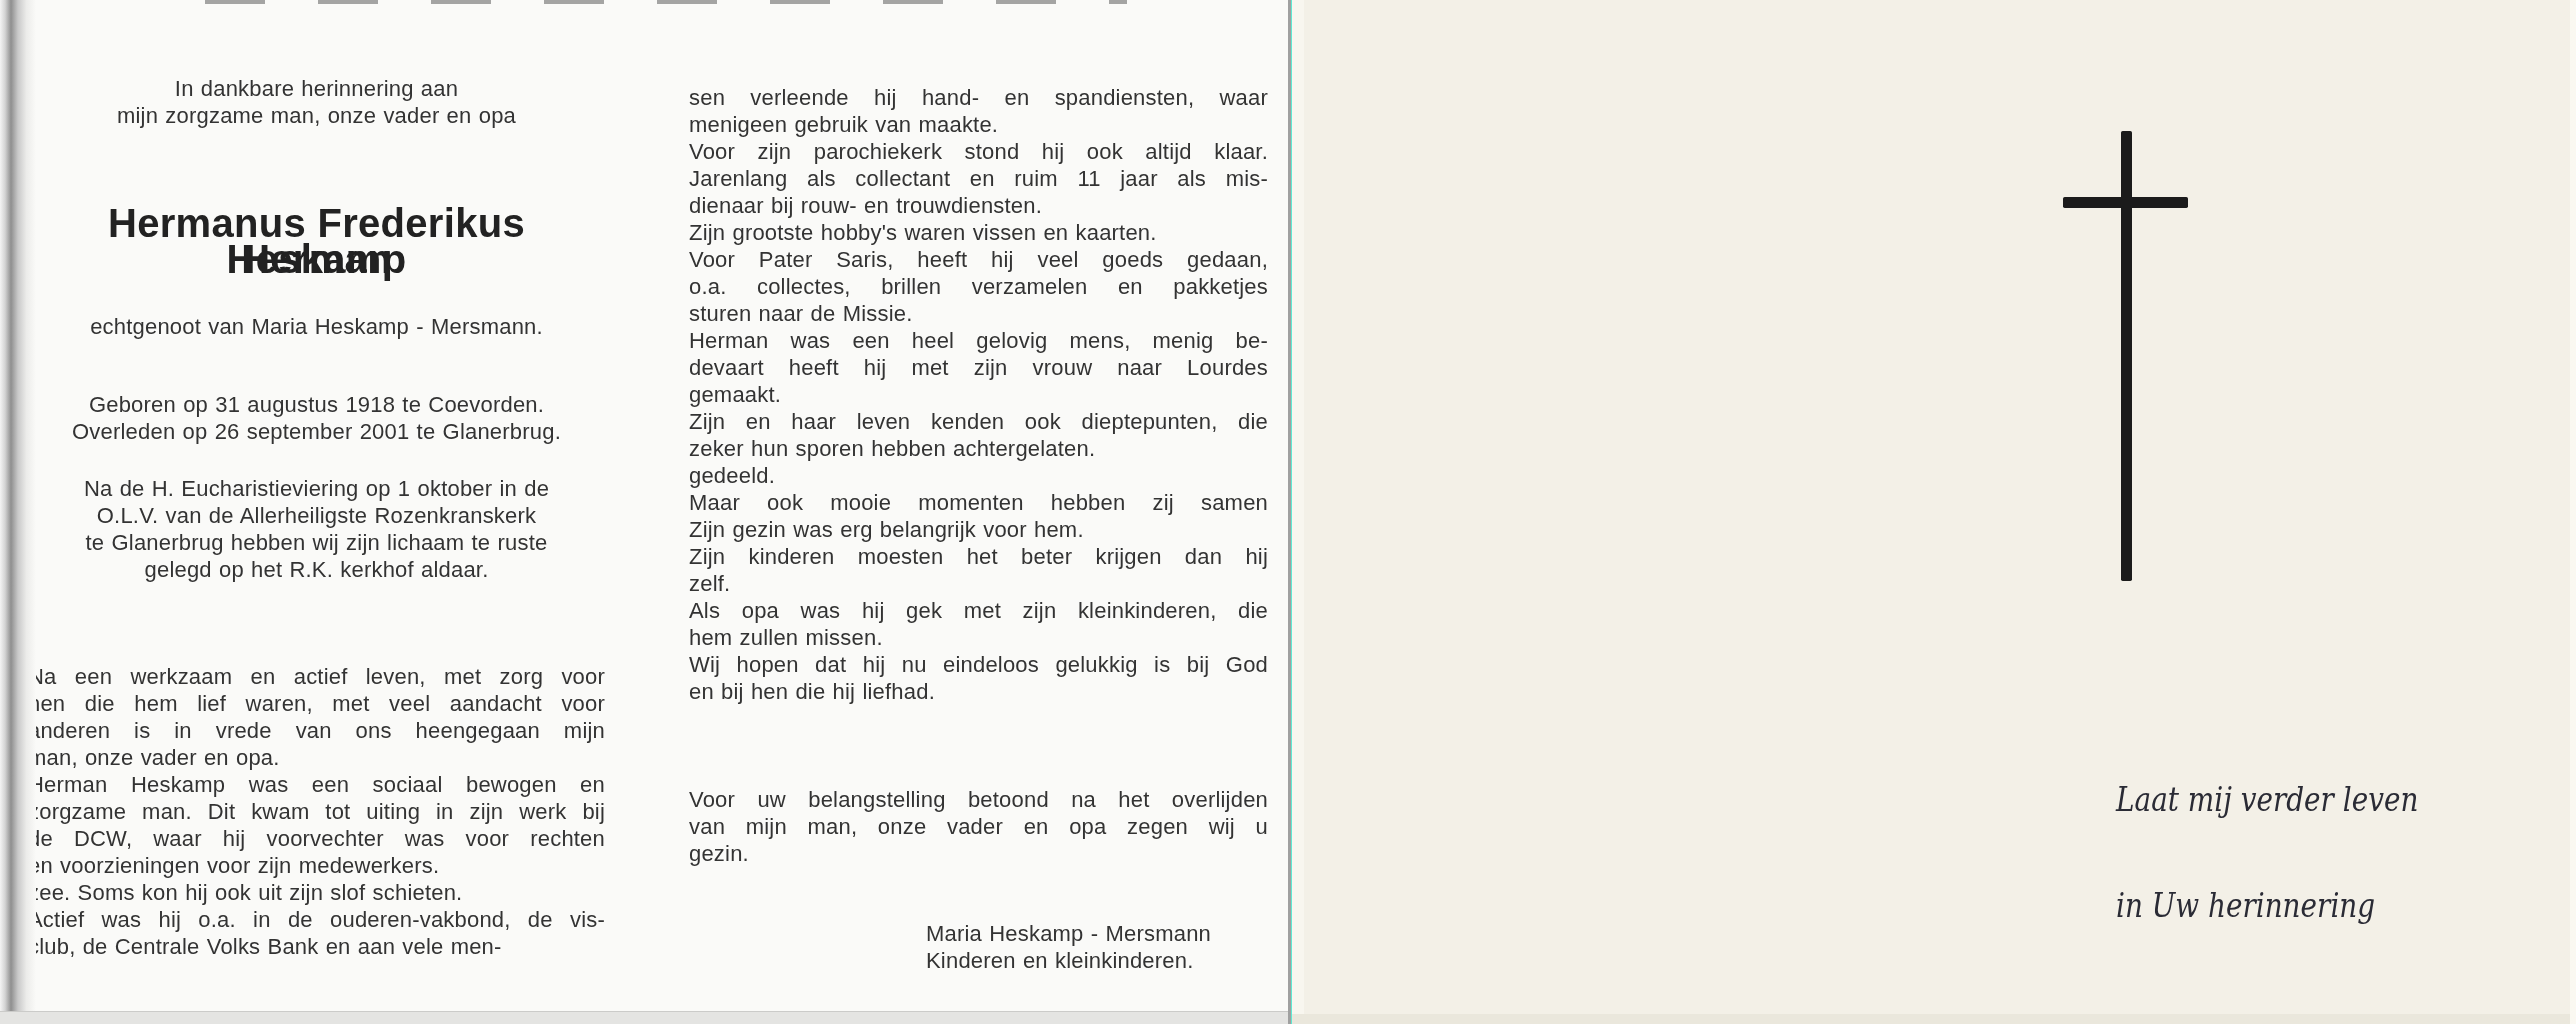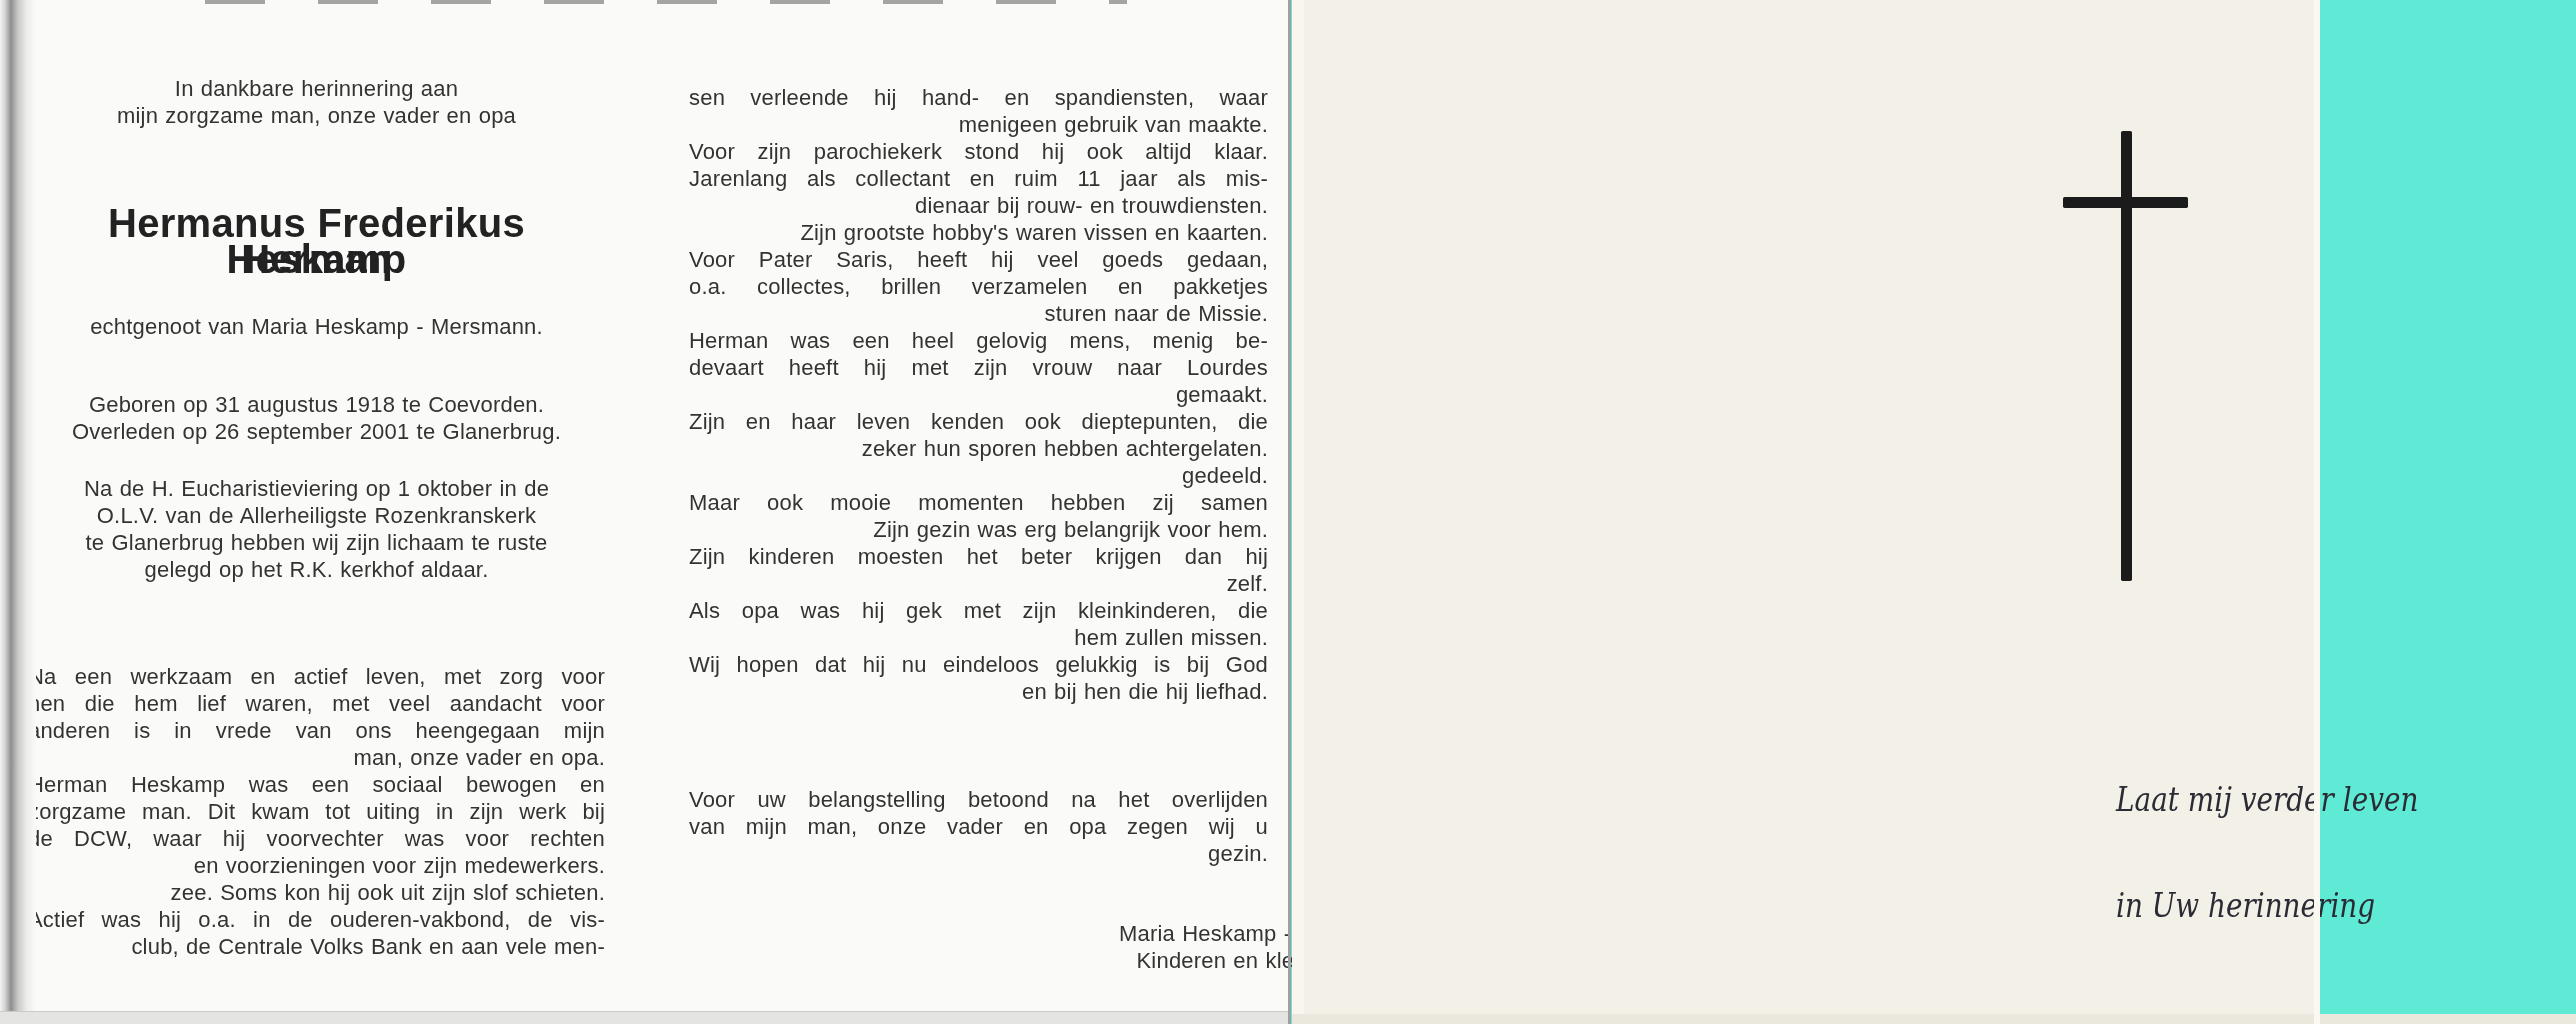--- a/index.html
+++ b/index.html
@@ -19,21 +19,21 @@
     width: 1288px; height: 1025px;
     background: var(--paper_left, #fafaf8);
   }
   .fold-divider {
     position: absolute; left: 1288px; top: 0;
     width: 3.4px; height: 1025px;
     background: var(--fold_line, #a0a0a0);
   }
   .panel-right {
     position: absolute; left: 1292px; top: 0;
-    width: 1028px; height: 1025px;
+    width: 1284px; height: 1025px;
     background: var(--paper_right, #f3f0e7);
   }
   .panel-right .seam-light {
     position: absolute; left: 0; top: 0;
     width: 12px; height: 1025px;
     background: #f8f6ef;
   }
 
   
   .edge-left {
@@ -71,21 +71,20 @@
   
   .tblock { position: absolute; }
 
   .line {
     height: 27px; line-height: 27px;
     font-size: 22px;
     color: var(--ink, #333333);
     letter-spacing: 0.2px;
     word-spacing: 0.9px;
     white-space: normal;
-    text-align: right;
   }
   .center { text-align: center; }
 
   
   .jl { text-align: justify; overflow: hidden; }
   .jl::after { content: ""; display: inline-block; width: 100%; height: 0; }
 
   .name-line {
     height: 36px; line-height: 36px;
     font-size: 40px; font-weight: bold;

